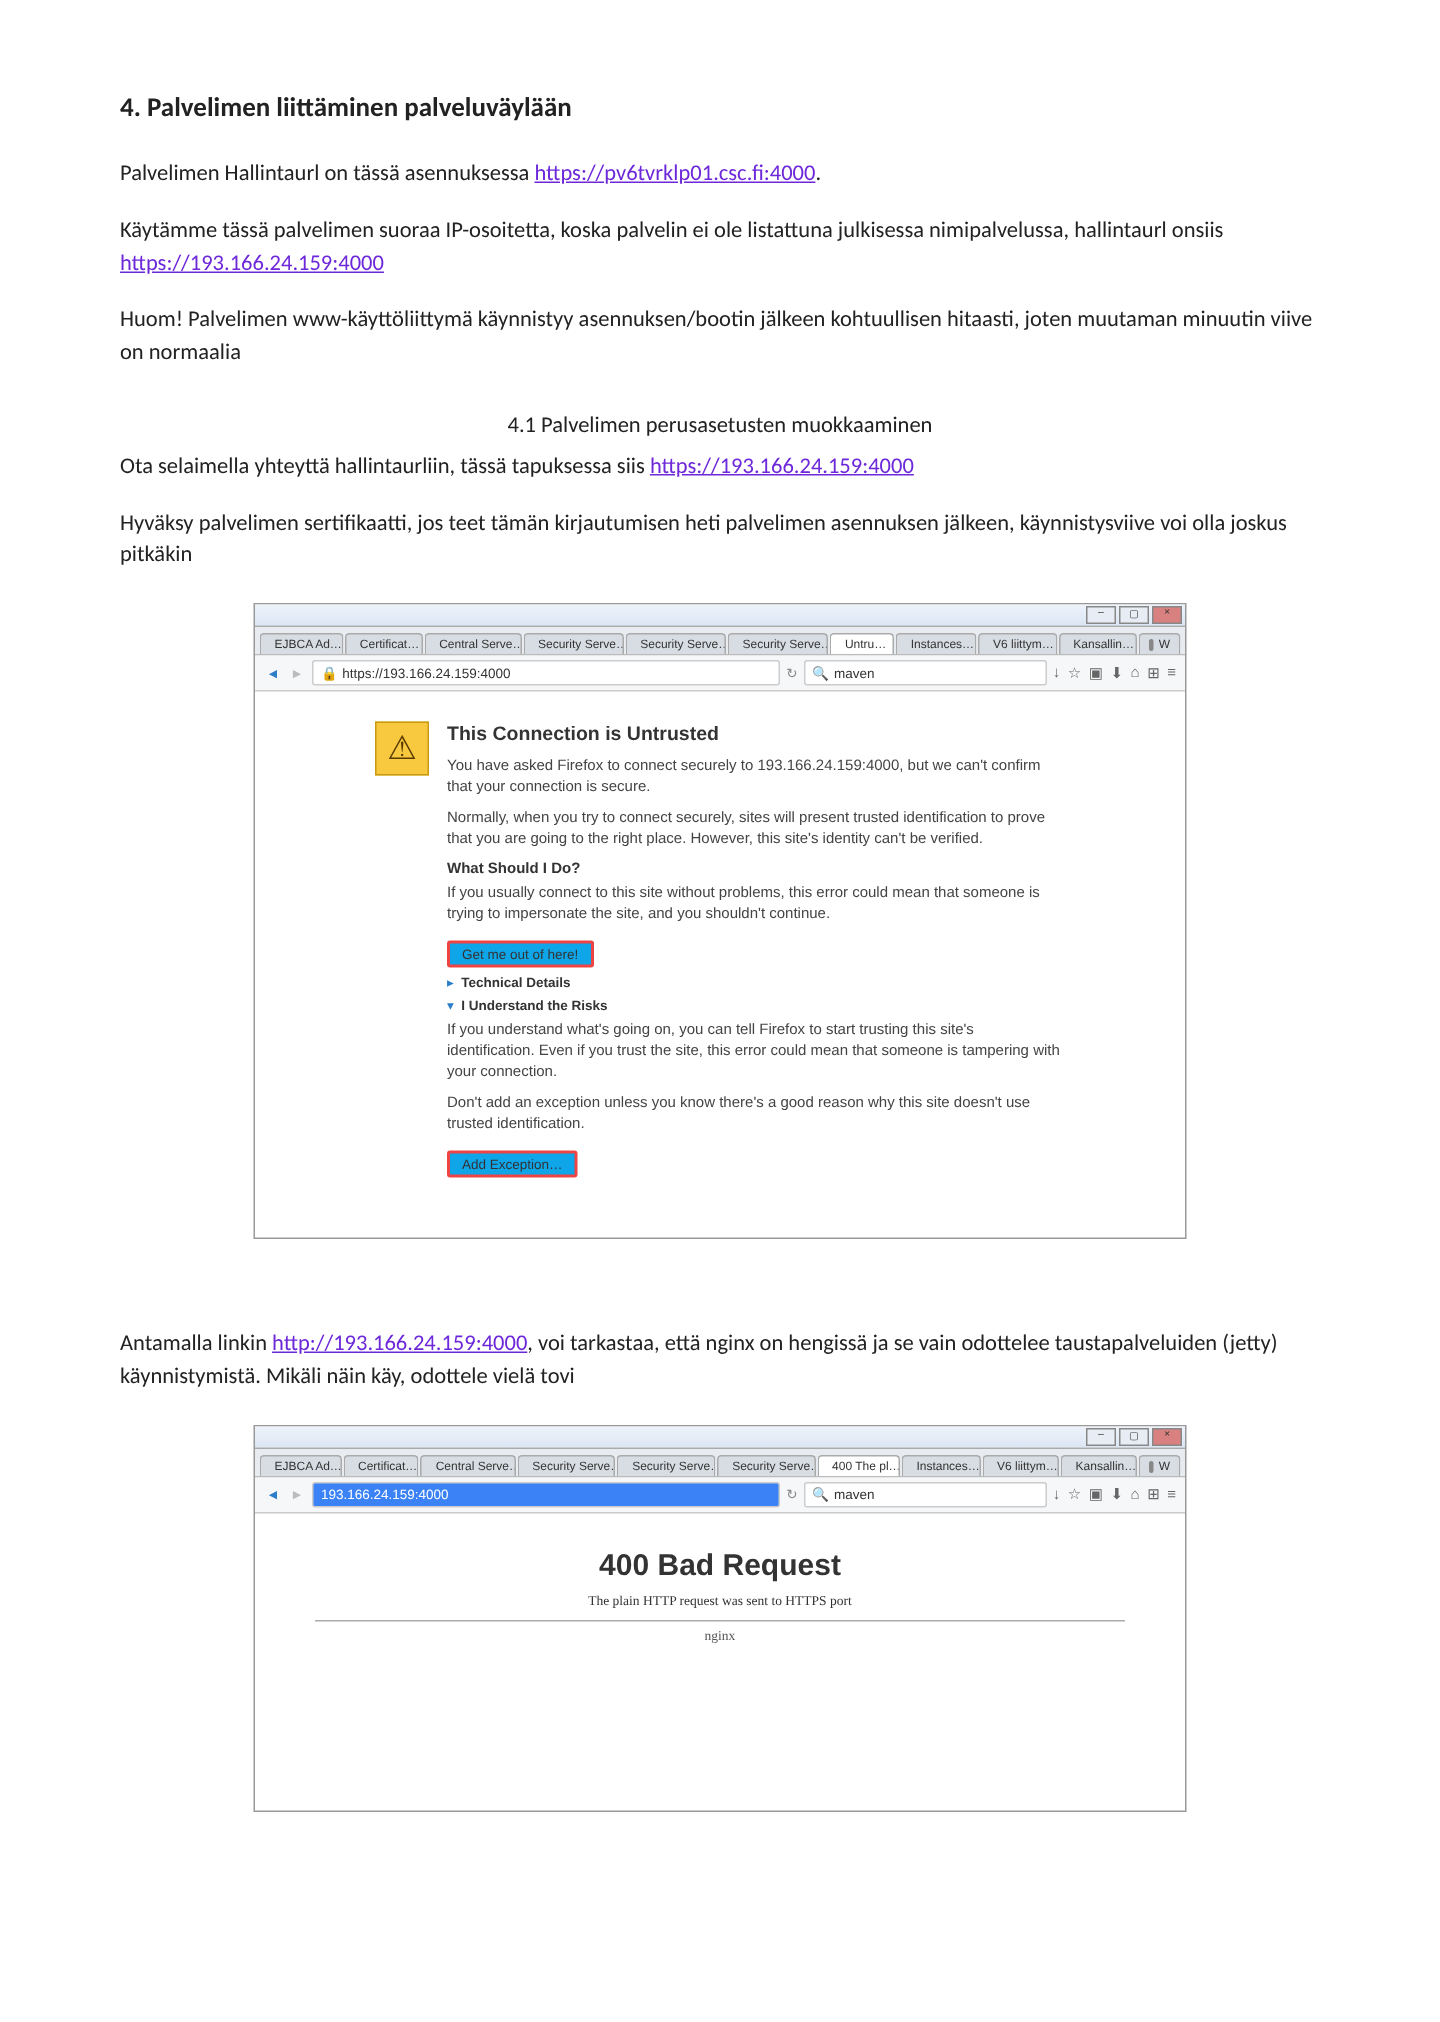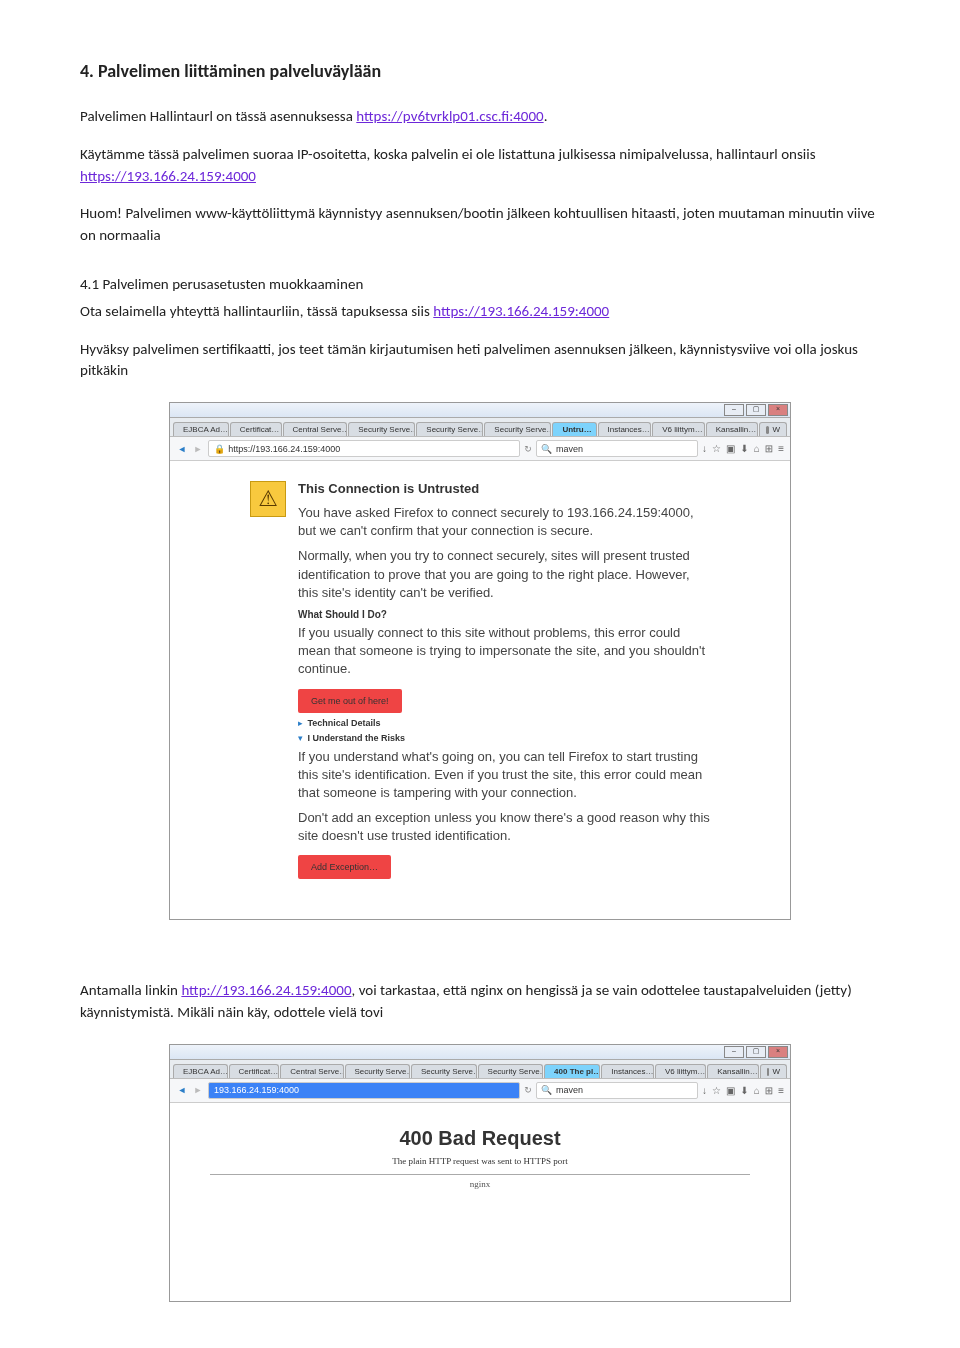--- a/index.html
+++ b/index.html
@@ -14,20 +14,21 @@
   }
   h2 {
     font-size: 18px;
     font-weight: bold;
     margin: 0 0 24px 0;
   }
   h3 {
     font-size: 15px;
     font-weight: normal;
     margin: 28px 0 8px 0;
+    text-align: center;
   }
   p {
     margin: 0 0 16px 0;
     line-height: 1.45;
   }
   a, .link {
     color: #6d28d9;
     text-decoration: underline;
   }
   .screenshot {
@@ -75,21 +76,21 @@
     padding: 2px 6px;
     background: #d8dde3;
     border: 1px solid #aaa;
     border-bottom: none;
     border-radius: 3px 3px 0 0;
     font-size: 8px;
     white-space: nowrap;
     max-width: 80px;
     overflow: hidden;
   }
-  .tab.active { background: #7dd3fc; font-weight: bold; }
+  .tab.active { background: #ffffff; }
   .tab .favicon { width: 8px; height: 8px; background: #f0b030; border-radius: 2px; }
   .tab .favicon.warn { background: #f7c948; }
   .tab .favicon.red { background: #d04040; }
   .tab .favicon.grey { background: #888; }
   .urlbar {
     display: flex;
     align-items: center;
     gap: 4px;
     padding: 3px 6px;
     border-bottom: 1px solid #ccc;
@@ -153,21 +154,21 @@
     justify-content: center;
     font-size: 22px;
     color: #5a3b00;
   }
   .untrusted-title {
     font-size: 13px;
     font-weight: bold;
     margin: 0 0 8px;
   }
   .untrusted-text {
-    font-size: 13px;
+    font-size: 10px;
     color: #444;
     line-height: 1.4;
     margin: 0 0 7px 0;
   }
   .sub-head {
     font-size: 10px;
     font-weight: bold;
     margin: 6px 0 4px;
   }
   .bullet-row {
@@ -175,22 +176,22 @@
     gap: 5px;
     align-items: center;
     margin: 5px 0;
   }
   .arrow-toggle {
     color: #2b7ec8;
     font-size: 9px;
   }
   .fx-btn {
     display: inline-block;
-    background: #ef4444;
-    border: 5px solid #ef4444;
+    background: #0ea5e9;
+    border: 2px solid #ef4444;
     border-radius: 2px;
     padding: 2px 8px;
     font-size: 9px;
     margin-top: 3px;
   }
   .content2 {
     padding: 18px 0 30px;
     text-align: center;
     min-height: 150px;
   }

